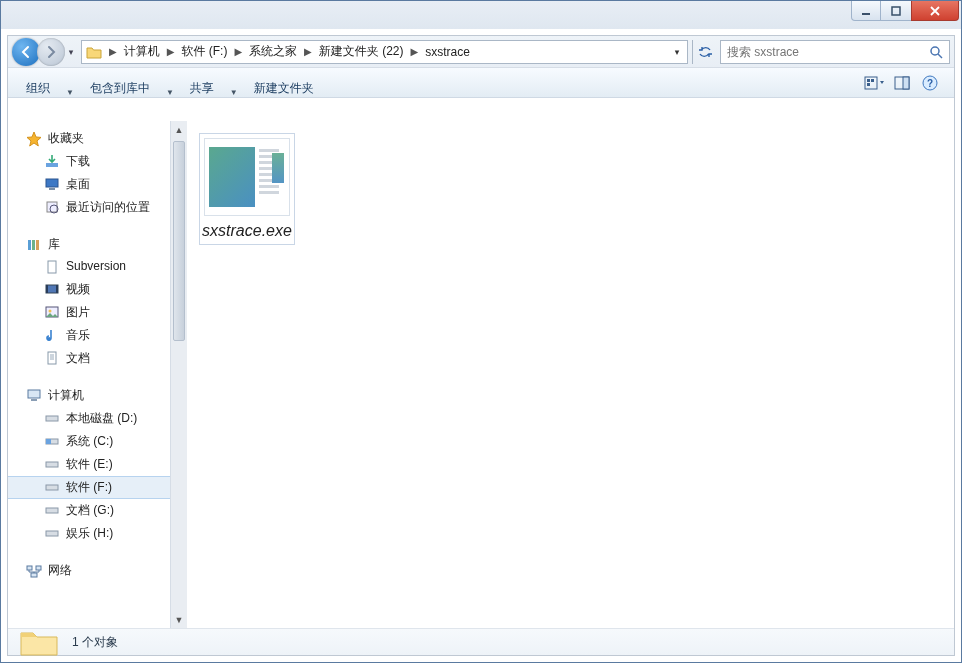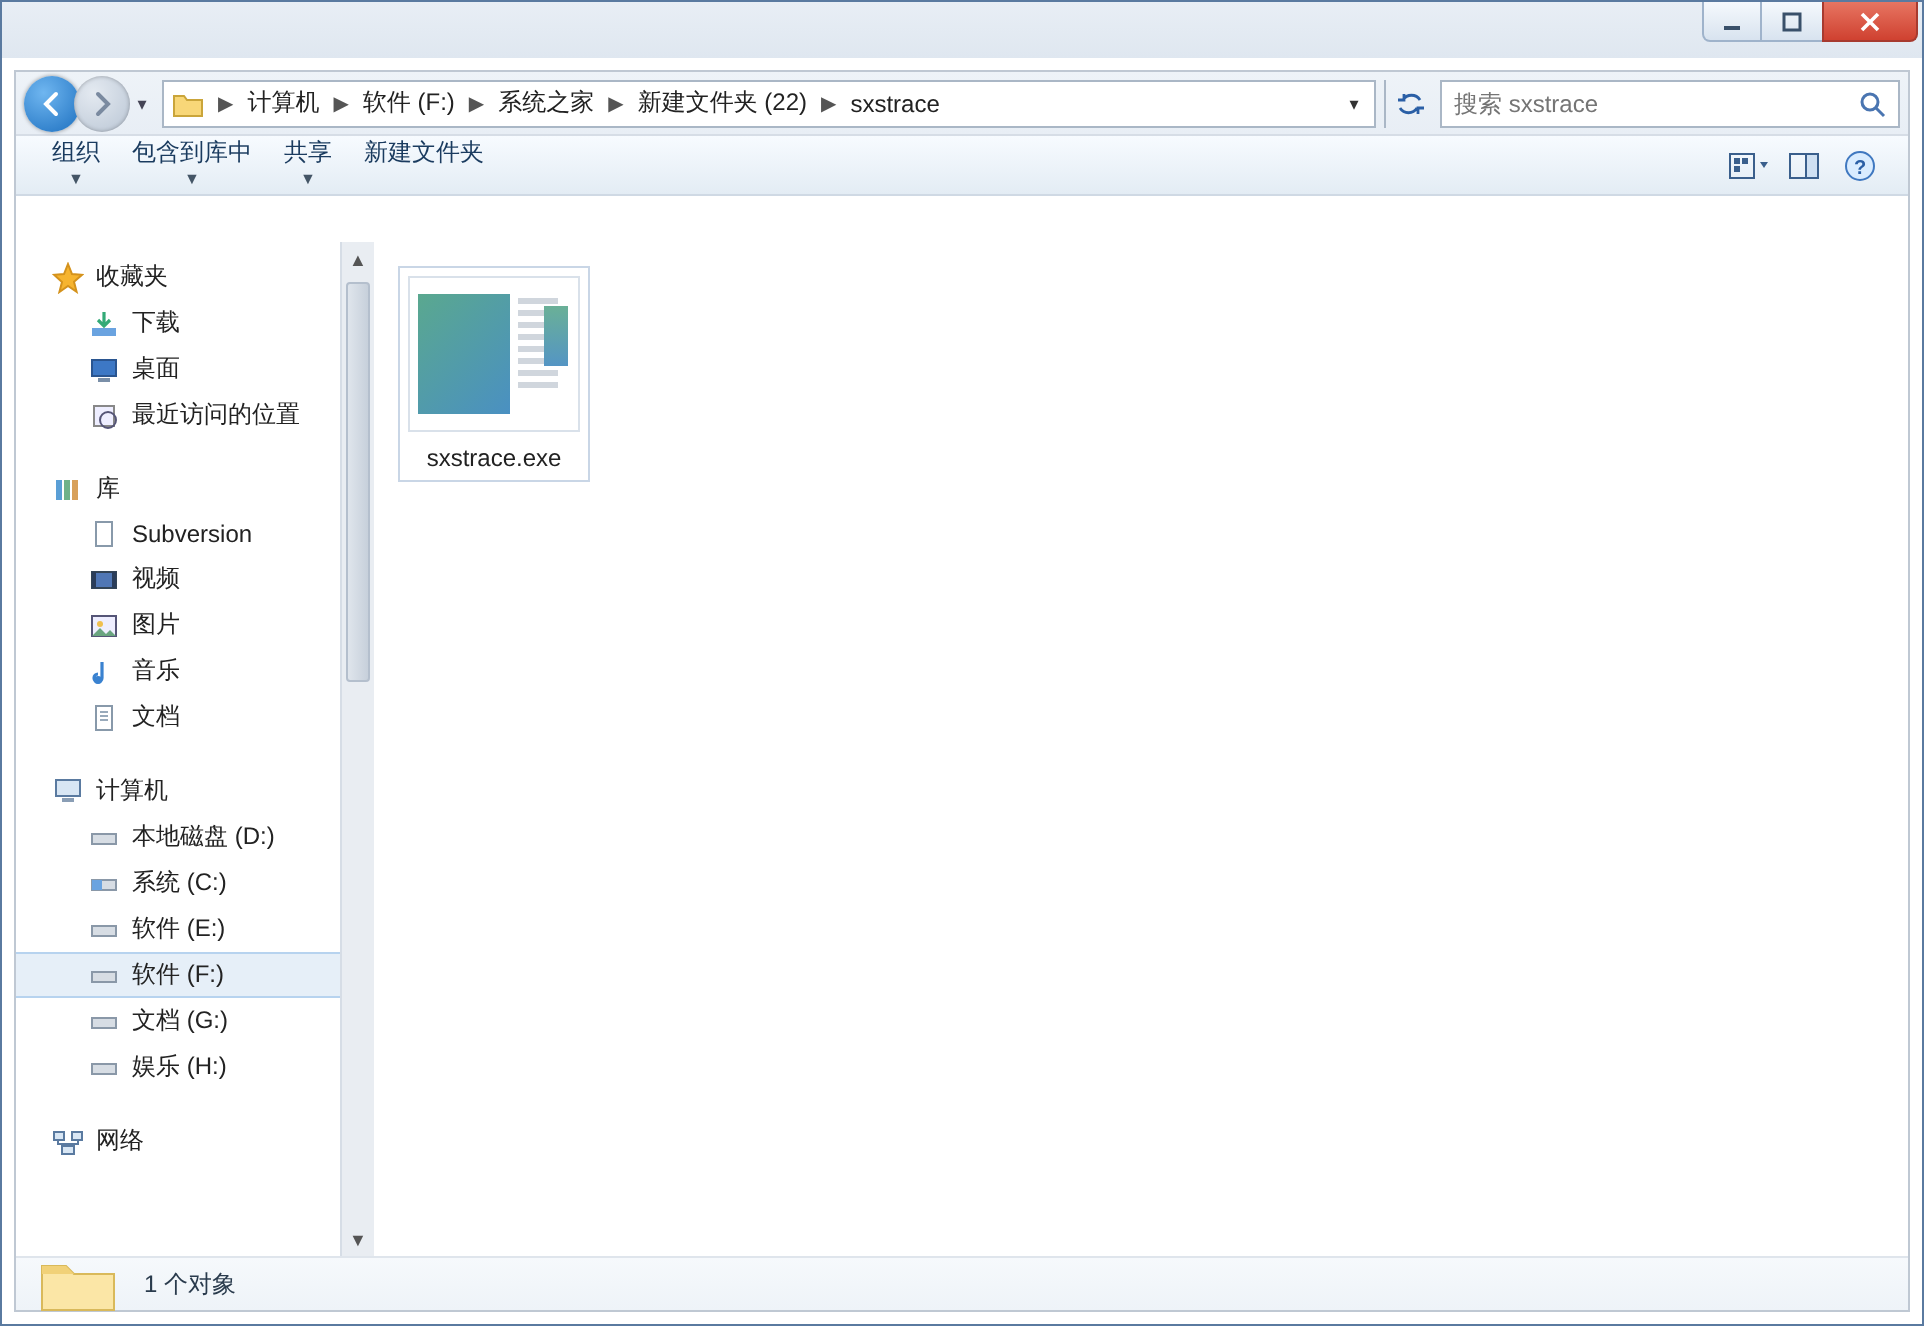--- a/index.html
+++ b/index.html
@@ -33,47 +33,47 @@
 .bcarrow { color: #555; font-size: 10px; padding: 0 5px; }
 .addr-dd { width: 16px; text-align: center; color: #333; font-size: 9px;}
 .addr-refresh { width: 24px; height: 24px; border-left: 1px solid #aab7c6; display: flex; align-items: center; justify-content: center;}
 
 .searchbox { width: 230px; height: 24px; border: 1px solid #aab7c6; background: #fff; display: flex; align-items: center; }
 .searchbox input { flex: 1; border: none; outline: none; font-size: 12px; padding: 0 6px; color: #888; }
 .searchbox .sicon { width: 26px; display: flex; align-items: center; justify-content: center; }
 
 
 .toolbar { height: 30px; background: linear-gradient(#f7fbff, #e3ecf4); border-bottom: 1px solid #cfd9e4; display: flex; align-items: center; padding: 0 10px; font-size: 12px; color: #1a3b5f; }
-.toolbtn { padding: 0 8px; display: flex; align-items: center; gap: 0; height: 100%; cursor: default; flex-direction: column; }
+.toolbtn { padding: 0 8px; display: flex; align-items: flex-end; gap: 16px; height: 100%; cursor: default; }
 .toolbtn .dd { font-size: 8px; color: #456; }
 .toolbar .spacer { flex: 1; }
 .toolicon { width: 28px; display: flex; align-items: center; justify-content: center; height: 100%; }
 
 
 .body { flex: 1; display: flex; overflow: hidden; margin-top: 23px; }
 .sidebar { width: 162px; background: #fff; font-size: 12px; color: #222; overflow-y: auto; padding: 6px 0; }
 .vscroll { width: 17px; background: #e9edf2; border-left: 1px solid #d6dde6; position: relative; }
 .vscroll .thumb { position: absolute; left: 2px; right: 2px; top: 20px; height: 200px; background: linear-gradient(90deg,#dfe5ec,#c7d0db); border: 1px solid #b4bfcd; border-radius: 2px;}
 .vscroll .arrow { position: absolute; left: 0; right: 0; height: 17px; display: flex; align-items: center; justify-content: center; font-size: 9px; color: #555;}
 .vscroll .arrow.top { top: 0; } .vscroll .arrow.bot { bottom: 0; }
 
 .tree-group { margin-bottom: 14px; }
 .tree-header { display: flex; align-items: center; gap: 6px; padding: 3px 8px 3px 18px; }
 .tree-header span.label { font-size: 12px; }
-.tree-item { display: flex; align-items: center; gap: 6px; padding: 3px 8px 3px 36px; }
+.tree-item { display: flex; align-items: flex-start; gap: 6px; padding: 3px 8px 3px 36px; }
 .tree-item.selected { background: #e6eff8; border: 1px solid #b7d3ef; border-left: none; border-right: none; padding-top: 2px; padding-bottom: 2px; }
 .ticon { width: 16px; height: 16px; display: flex; align-items: center; justify-content: center; }
 .content { flex: 1; background: #fff; padding: 12px; position: relative; }
 .file-tile { width: 96px; display: flex; flex-direction: column; align-items: center; gap: 6px; padding: 4px; border: 1px solid #c9d6e6; background: #fff; }
 .file-tile .thumb { width: 86px; height: 78px; border: 1px solid #d9e1ea; background: #fff; position: relative; padding: 4px; }
 .file-tile .thumb .panel-left { position: absolute; left: 4px; top: 8px; width: 46px; height: 60px; background: linear-gradient(135deg,#5aa88f 0%, #4a90c2 100%);}
 .file-tile .thumb .panel-lines { position: absolute; left: 54px; top: 10px; right: 10px;}
 .file-tile .thumb .panel-lines div { height: 3px; background: #d0d6dd; margin-bottom: 3px;}
 .file-tile .thumb .panel-right { position: absolute; right: 5px; top: 14px; width: 12px; height: 30px; background: linear-gradient(#6ab097,#5495c4);}
-.file-tile .fname { font-size: 12px; color: #222; text-align: right;}
+.file-tile .fname { font-size: 16px; color: #222; text-align: right; font-style: italic;}
 
 
 .statusbar { height: 27px; border-top: 1px solid #dfe5ec; background: linear-gradient(#f6f9fc,#eef3f8); display: flex; align-items: center; padding: 0 10px; gap: 12px; font-size: 12px; color: #2a3b4d; }
 .statusbar .fldicon { width: 42px; height: 36px; display:flex; align-items:center; justify-content:center;}
 
 
 .star { color: #f6b42f; }
 </style>
 </head>
 <body>

